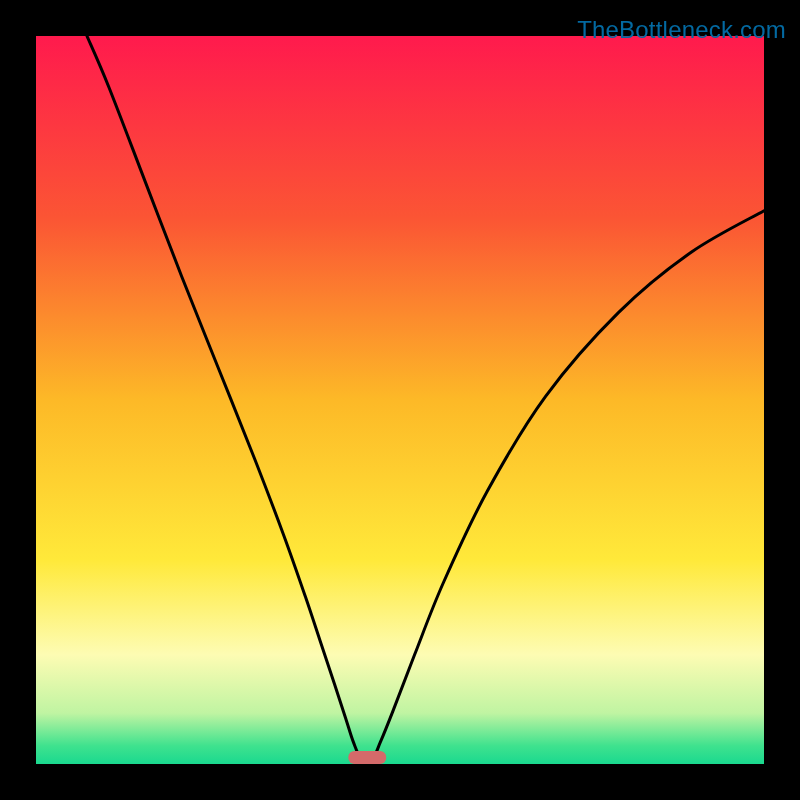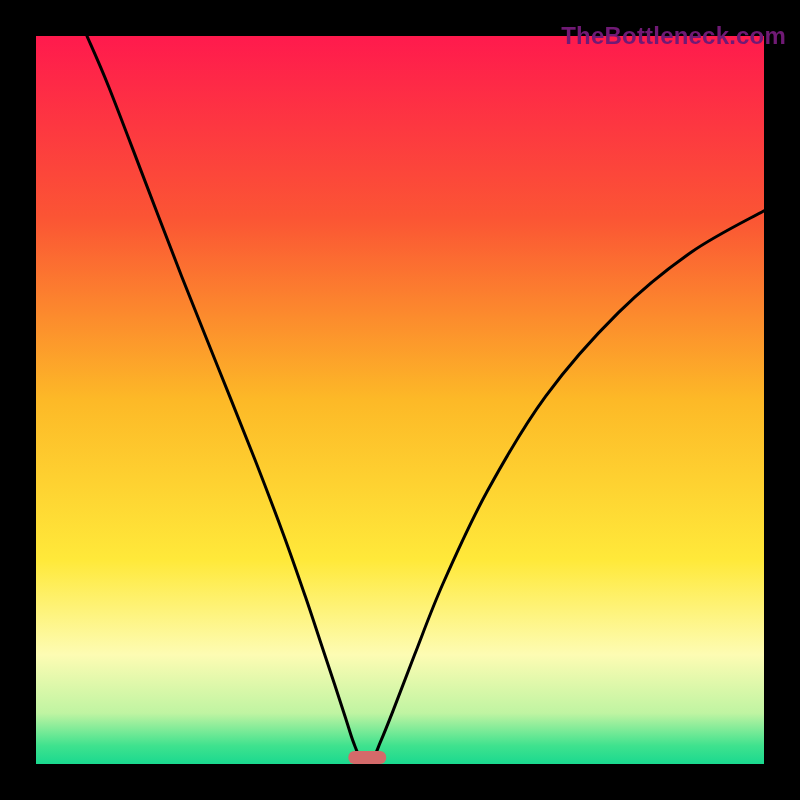--- a/index.html
+++ b/index.html
@@ -10,28 +10,27 @@
     height: 800px;
     overflow: hidden;
   }
   .container {
     position: relative;
     width: 800px;
     height: 800px;
   }
   .watermark {
     position: absolute;
-    top: 22px;
+    top: 16px;
     right: 14px;
     font-family: Arial, Helvetica, sans-serif;
     font-size: 24px;
-    color: #701a75;
+    color: #0369a1;
     letter-spacing: 0.2px;
     z-index: 10;
-    font-weight: bold;
   }
   svg {
     display: block;
   }
 </style>
 </head>
 <body>
 <div class="container">
 
 <div class="watermark">TheBottleneck.com</div>

